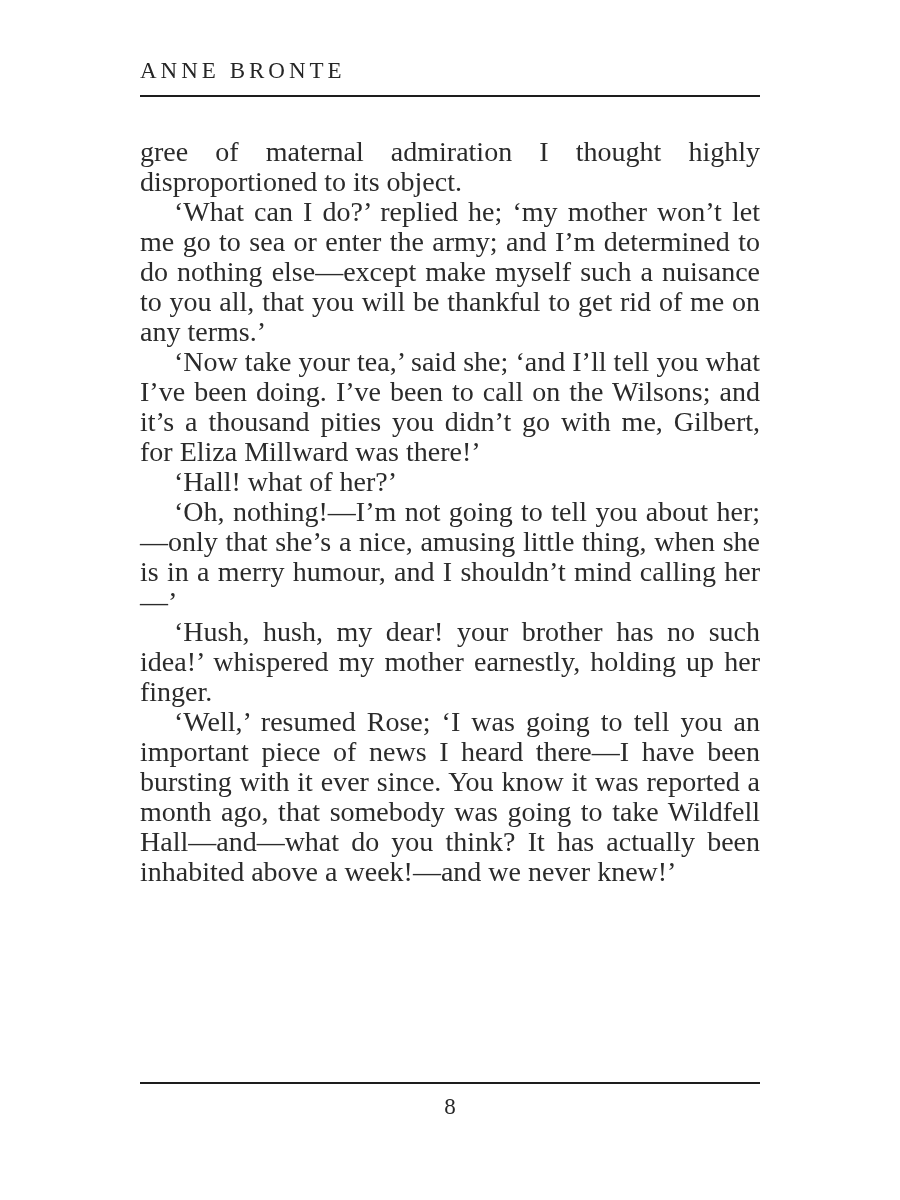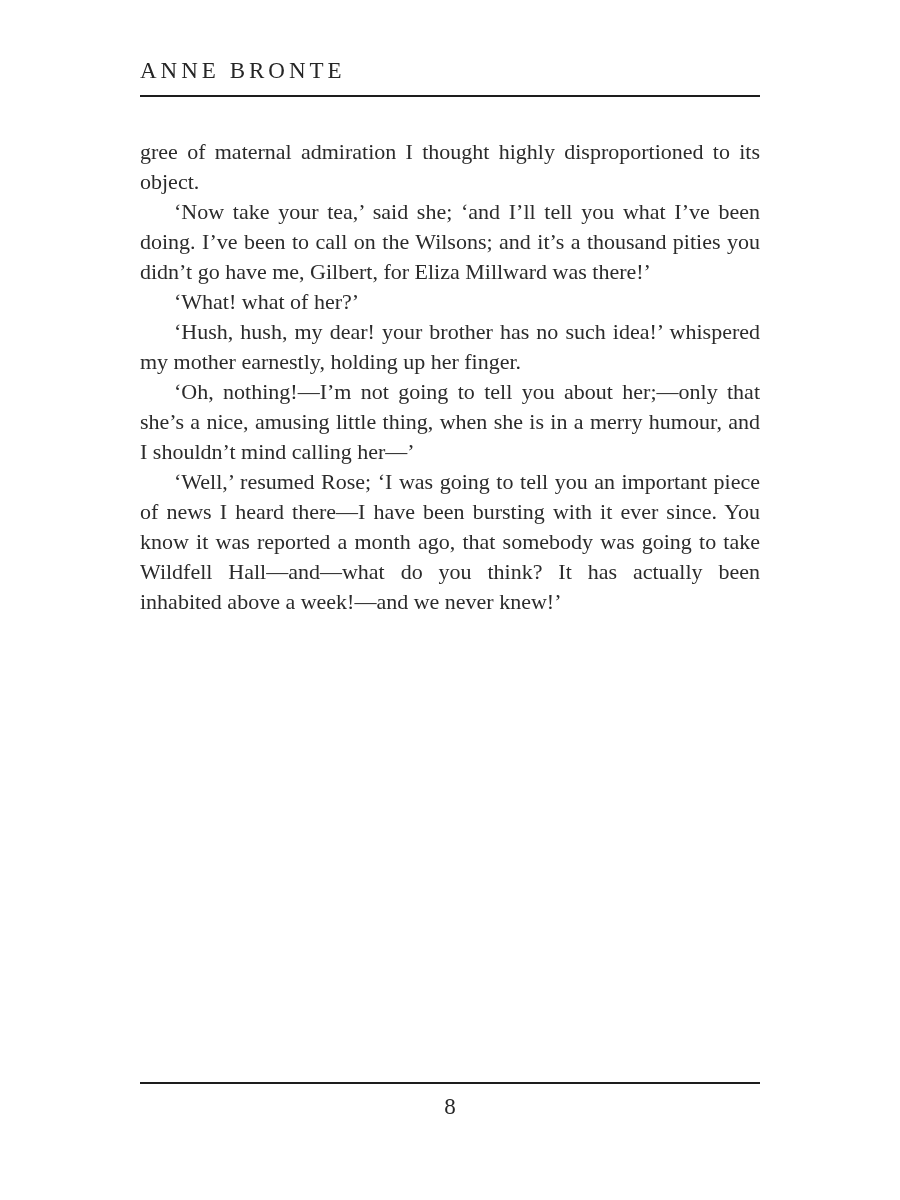--- a/index.html
+++ b/index.html
@@ -31,21 +31,21 @@
     margin: 0;
     color: #262626;
   }
   .header-rule {
     margin-top: 11px;
     height: 0;
     border-bottom: 2px solid #1d1d1d;
   }
   .page-body {
     margin-top: 40px;
-    font-size: 22px;
+    font-size: 28px;
     line-height: 30px;
     text-align: justify;
   }
   .page-body p {
     margin: 0;
   }
   .page-body p.indent {
     text-indent: 34px;
   }
   .footer {
@@ -71,24 +71,25 @@
 <div class="page">
   <div class="content">
 
     <div>
       <h1 class="running-header">ANNE BRONTE</h1>
       <div class="header-rule"></div>
     </div>
 
     <section class="page-body">
       <p>gree of maternal admiration I thought highly disproportioned to its object.</p>
-      <p class="indent">‘Now take your tea,’ said she; ‘and I’ll tell you what I’ve been doing.  I’ve been to call on the Wilsons; and it’s a thousand pities you didn’t go have me, Gilbert, for Eliza Millward was there!’</p>
-      <p class="indent">‘What! what of her?’</p>
+      <p class="indent">‘What can I do?’ replied he; ‘my mother won’t let me go to sea or enter the army; and I’m determined to do nothing else—except make myself such a nuisance to you all, that you will be thankful to get rid of me on any terms.’</p>
+      <p class="indent">‘Now take your tea,’ said she; ‘and I’ll tell you what I’ve been doing.  I’ve been to call on the Wilsons; and it’s a thousand pities you didn’t go with me, Gilbert, for Eliza Millward was there!’</p>
+      <p class="indent">‘Hall! what of her?’</p>
+      <p class="indent">‘Oh, nothing!—I’m not going to tell you about her;—only that she’s a nice, amusing little thing, when she is in a merry humour, and I shouldn’t mind calling her—’</p>
       <p class="indent">‘Hush, hush, my dear! your brother has no such idea!’ whispered my mother earnestly, holding up her finger.</p>
-      <p class="indent">‘Oh, nothing!—I’m not going to tell you about her;—only that she’s a nice, amusing little thing, when she is in a merry humour, and I shouldn’t mind calling her—’</p>
       <p class="indent">‘Well,’ resumed Rose; ‘I was going to tell you an important piece of news I heard there—I have been bursting with it ever since.  You know it was reported a month ago, that somebody was going to take Wildfell Hall—and—what do you think? It has actually been inhabited above a week!—and we never knew!’</p>
     </section>
 
   </div>
 
   <div class="footer">
     <div class="footer-rule"></div>
     <div class="page-number">8</div>
   </div>
 </div>

